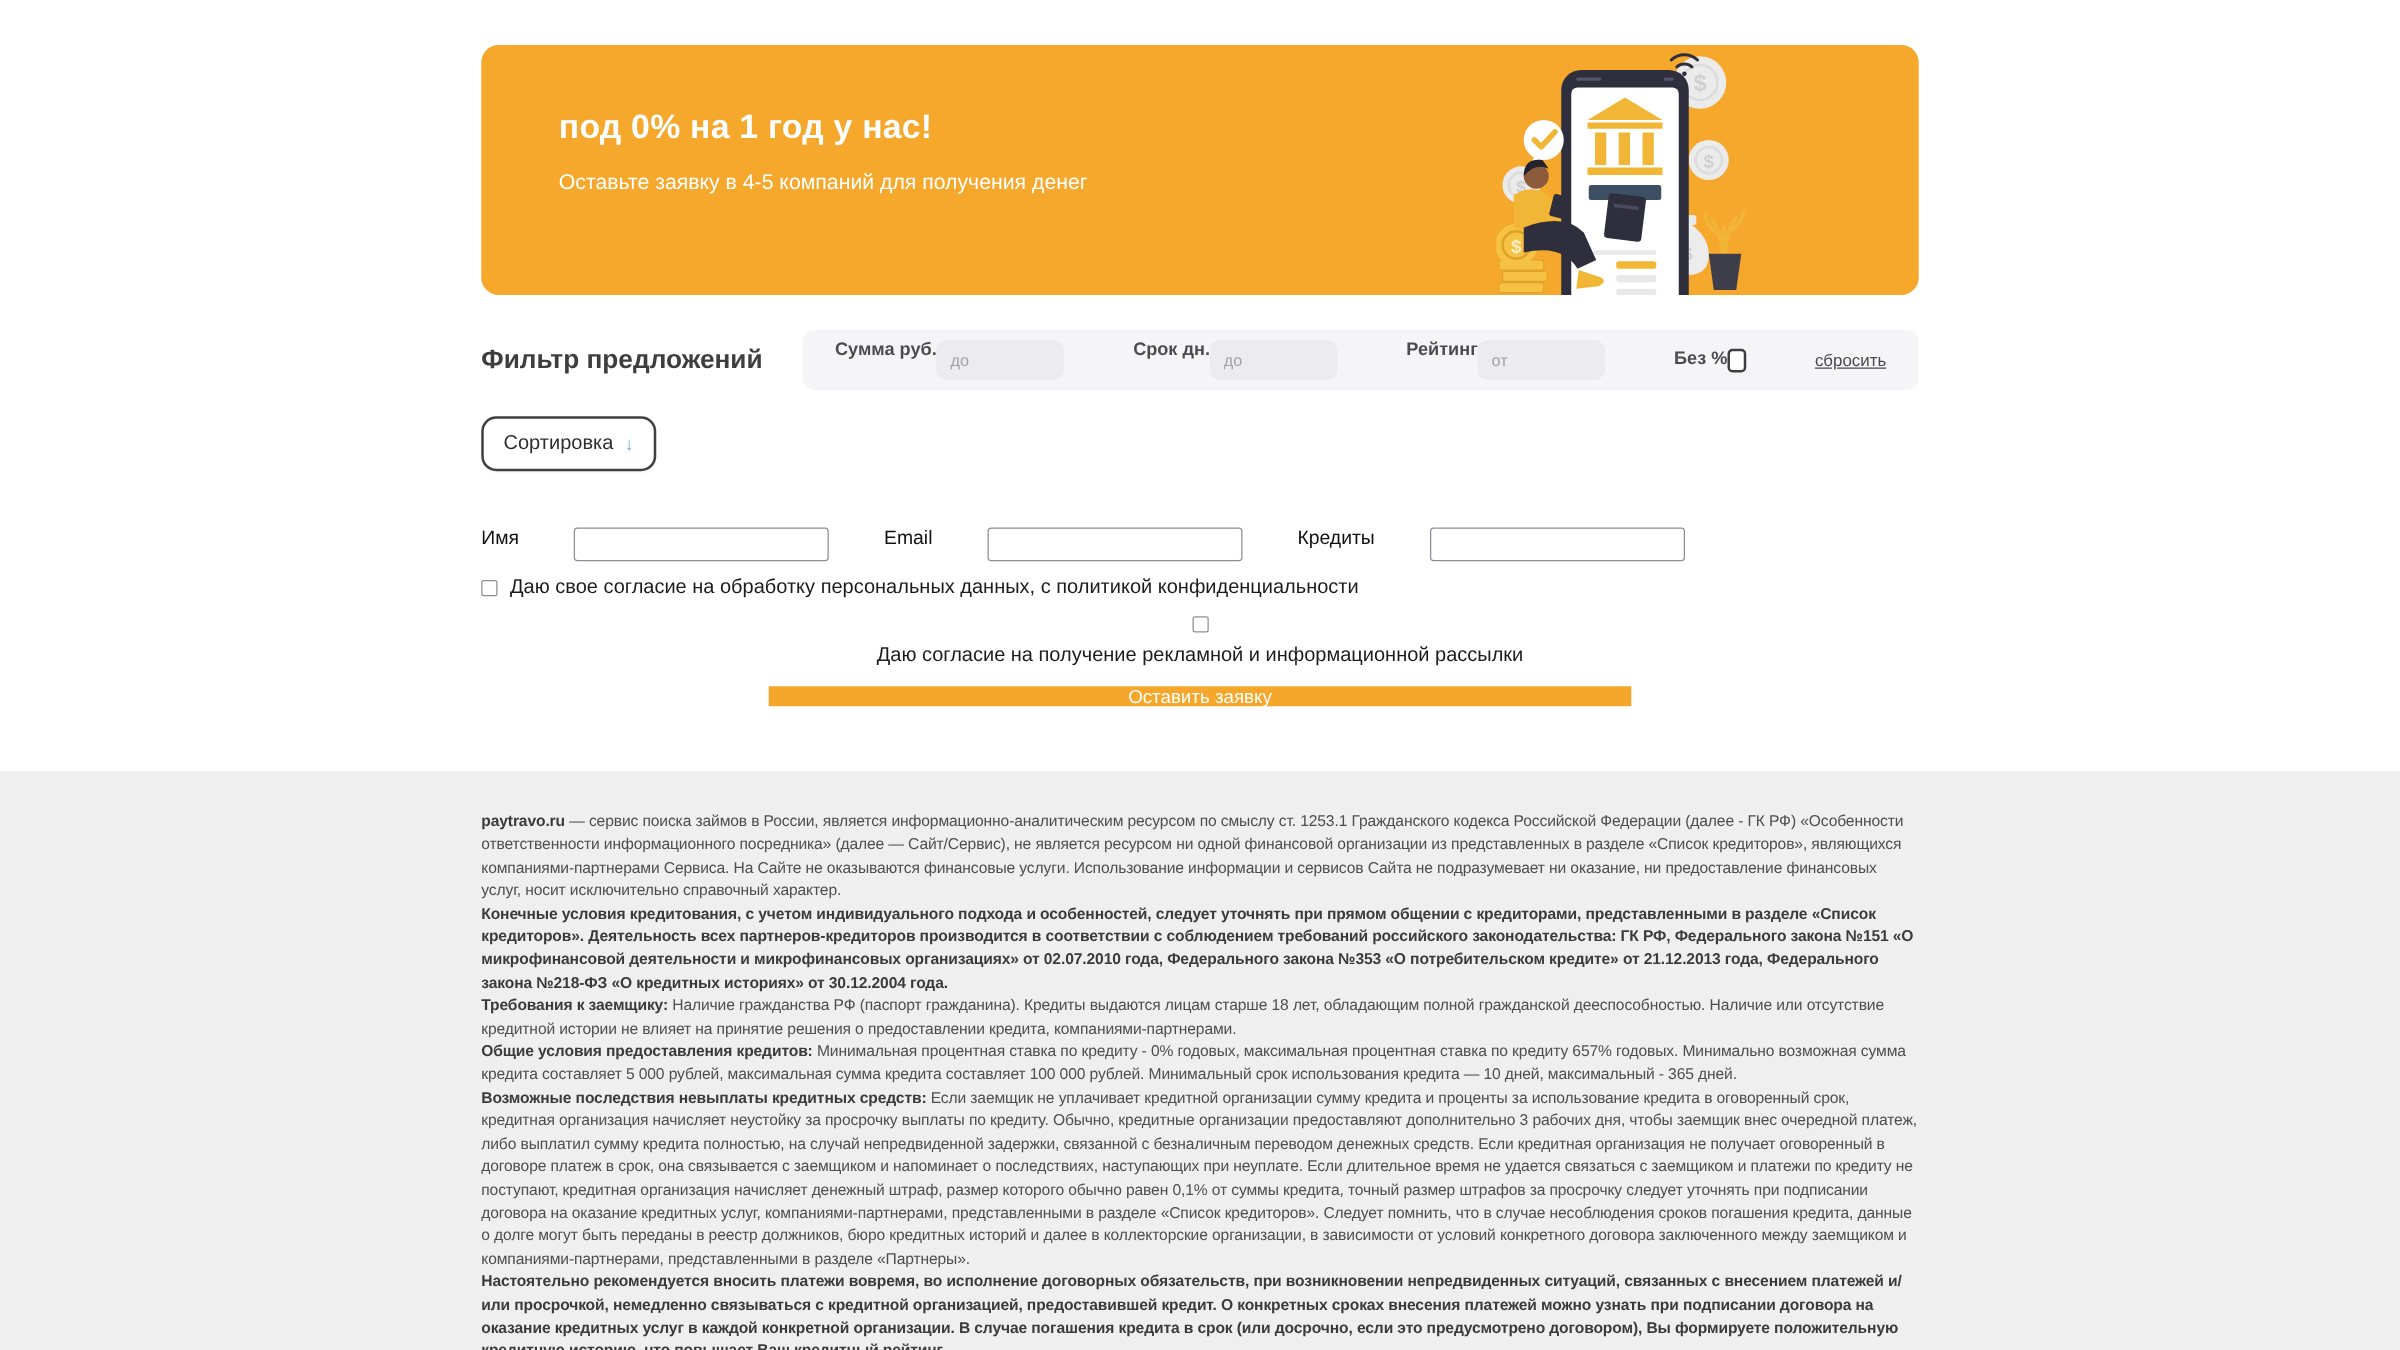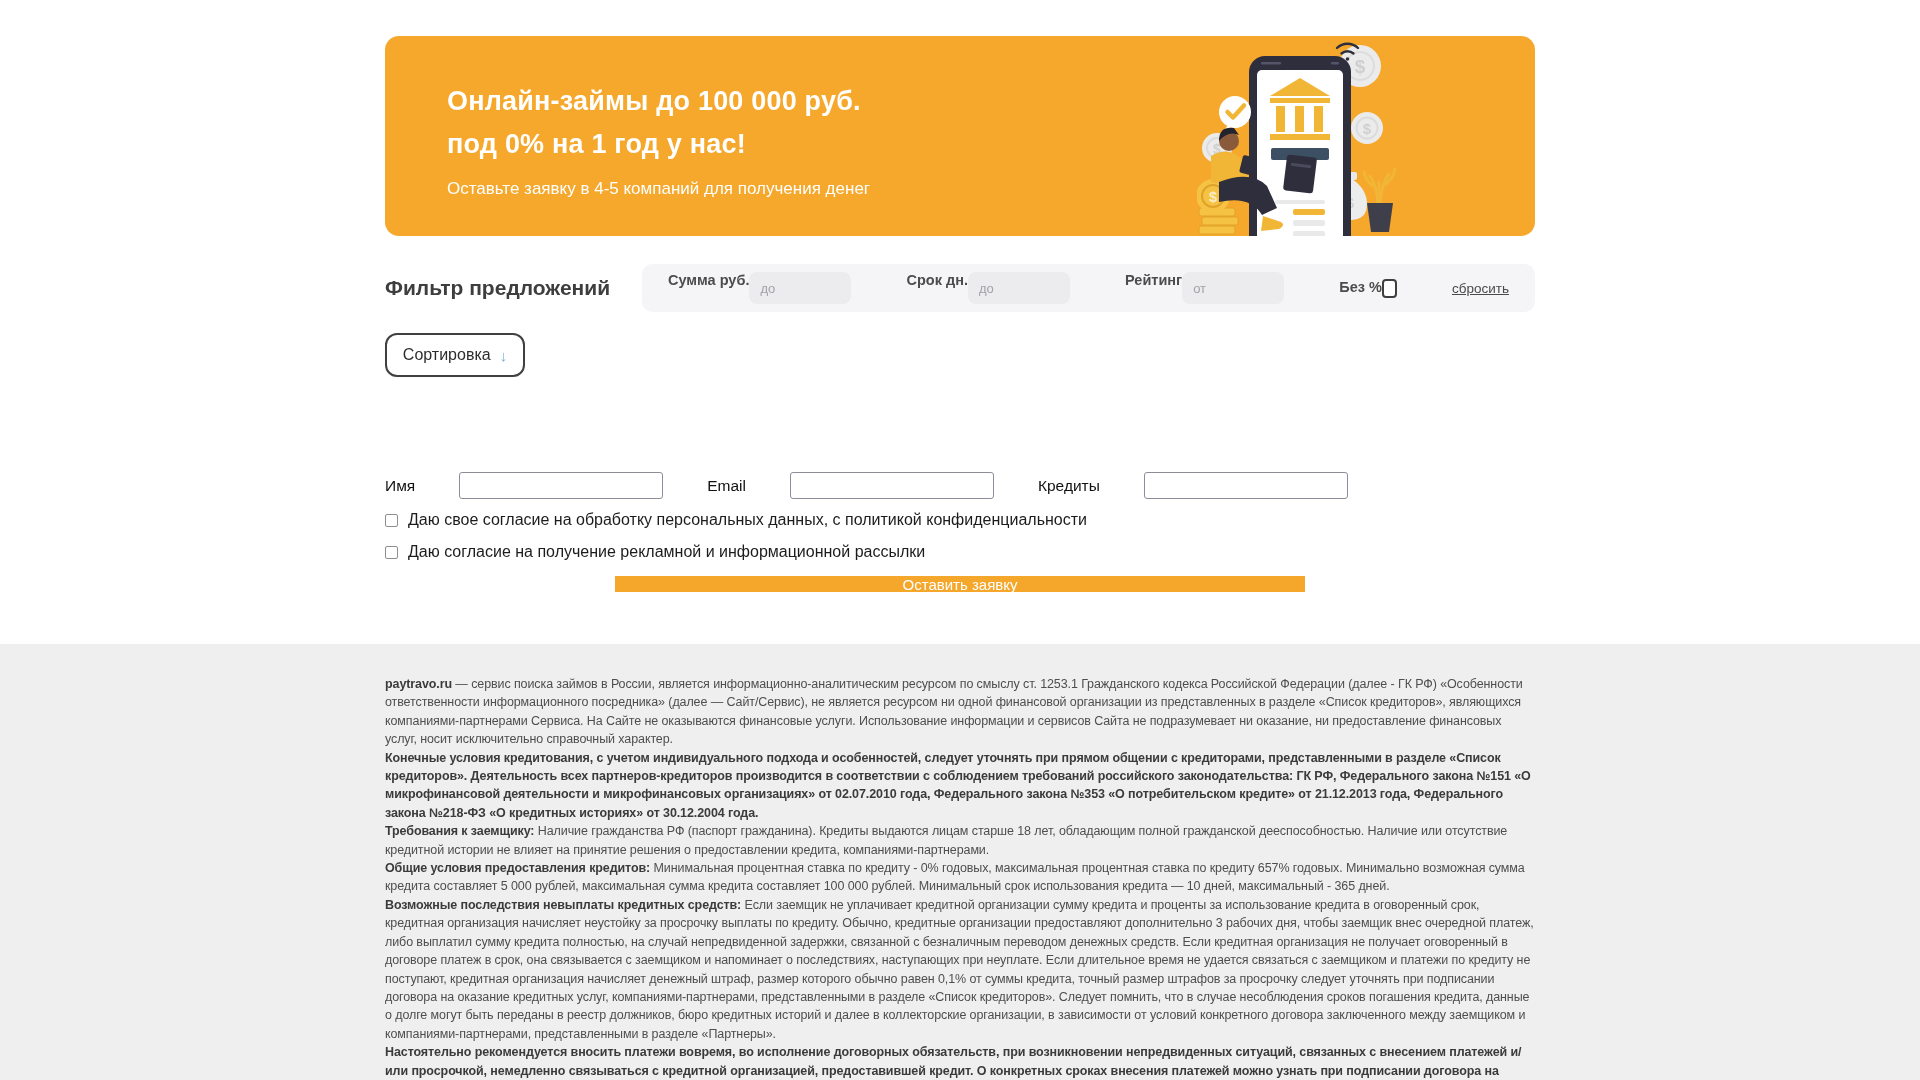--- a/index.html
+++ b/index.html
@@ -30,27 +30,27 @@
   .reset-link { font-size:13.5px; color:#4a4a4a; text-decoration:underline; cursor:pointer; }
 
   
   .sort-btn { margin-top:21px; width:140px; height:44px; background:#fff;
     border:2px solid #404040; border-radius:12px; display:flex; align-items:center;
     justify-content:center; gap:9px; font-size:16px; color:#2e2e2e; cursor:pointer;
     font-family:inherit; box-shadow:0 1px 2px rgba(0,0,0,.03); }
   .sort-arrow { color:#72b3d2; font-size:15px; }
 
   
-  .inputs-row { margin-top:95px; display:flex; align-items:center; font-size:15.5px; color:#111;gap:44px; }
+  .inputs-row { margin-top:45px; display:flex; align-items:flex-start; font-size:15.5px; color:#111;gap:44px; }
   .inputs-row label { white-space:nowrap; }
   .inputs-row input { width:204px; height:27px; border:1px solid #8d8d99; border-radius:3px;
     background:#fff; padding:0 6px; font-size:13px; font-family:inherit; }
   .consent-row { margin-top:12px; display:flex; align-items:center; gap:10px;
     font-size:16px; color:#1c1c1c; }
-  .consent-row + .consent-row { margin-top:14px; }
+  .consent-row + .consent-row { margin-top:14px;flex-direction:column; }
   .cbx { width:13px; height:13px; border:1px solid #8f8f8f; border-radius:2px;
     background:#fff; flex:0 0 auto; cursor:pointer; }
   .submit-btn { display:block; margin:15px auto 0; width:690px; height:16px;
     background:#F5A72B; border:none; color:#fff; font-size:15px; font-family:inherit;
     cursor:pointer; }
 
   
   footer { margin-top:52px; background:#efefef; padding:31px 0 60px; }
   .footer-inner { width:1150px; margin:0 auto; font-size:12.5px; line-height:18.4px;
     color:#4e4e4e; letter-spacing:-.1px; }
@@ -58,21 +58,20 @@
   .lead { font-weight:bold; color:#3b3b3b; }
 </style>
 </head>
 <body>
 
 <div class="container">
 
   <section class="banner">
     <div class="banner-text">
       <div class="banner-title">
-        <div>Онлайн-займы до 100 000 руб.</div>
         <div>под 0% на 1 год у нас!</div>
       </div>
       <div class="banner-subtitle">Оставьте заявку в 4-5 компаний для получения денег</div>
     </div>
 
     <svg class="illustration" viewBox="0 0 200 200">
 
       <g>
         <circle cx="163" cy="30" r="21" fill="#ebebeb"></circle>
         <circle cx="163" cy="30" r="14" fill="none" stroke="#dcdcdc" stroke-width="2"></circle>

